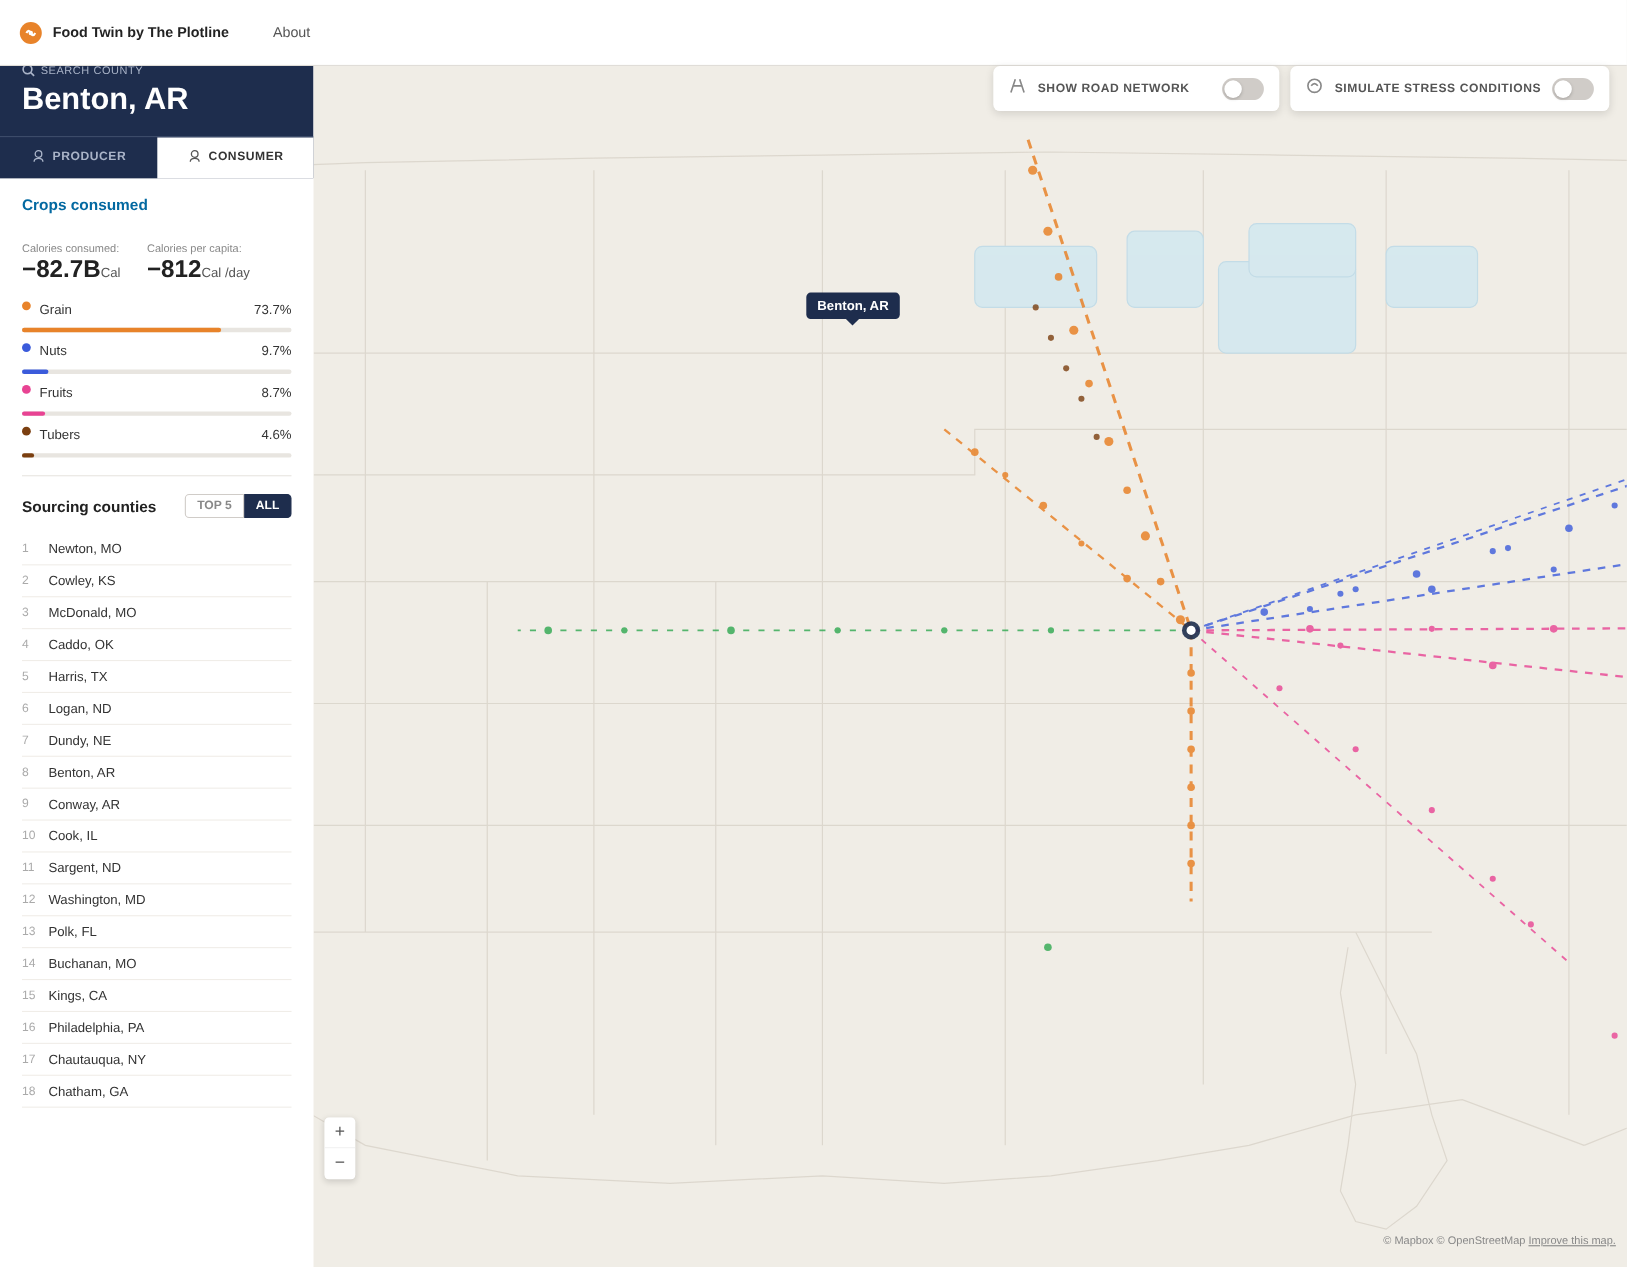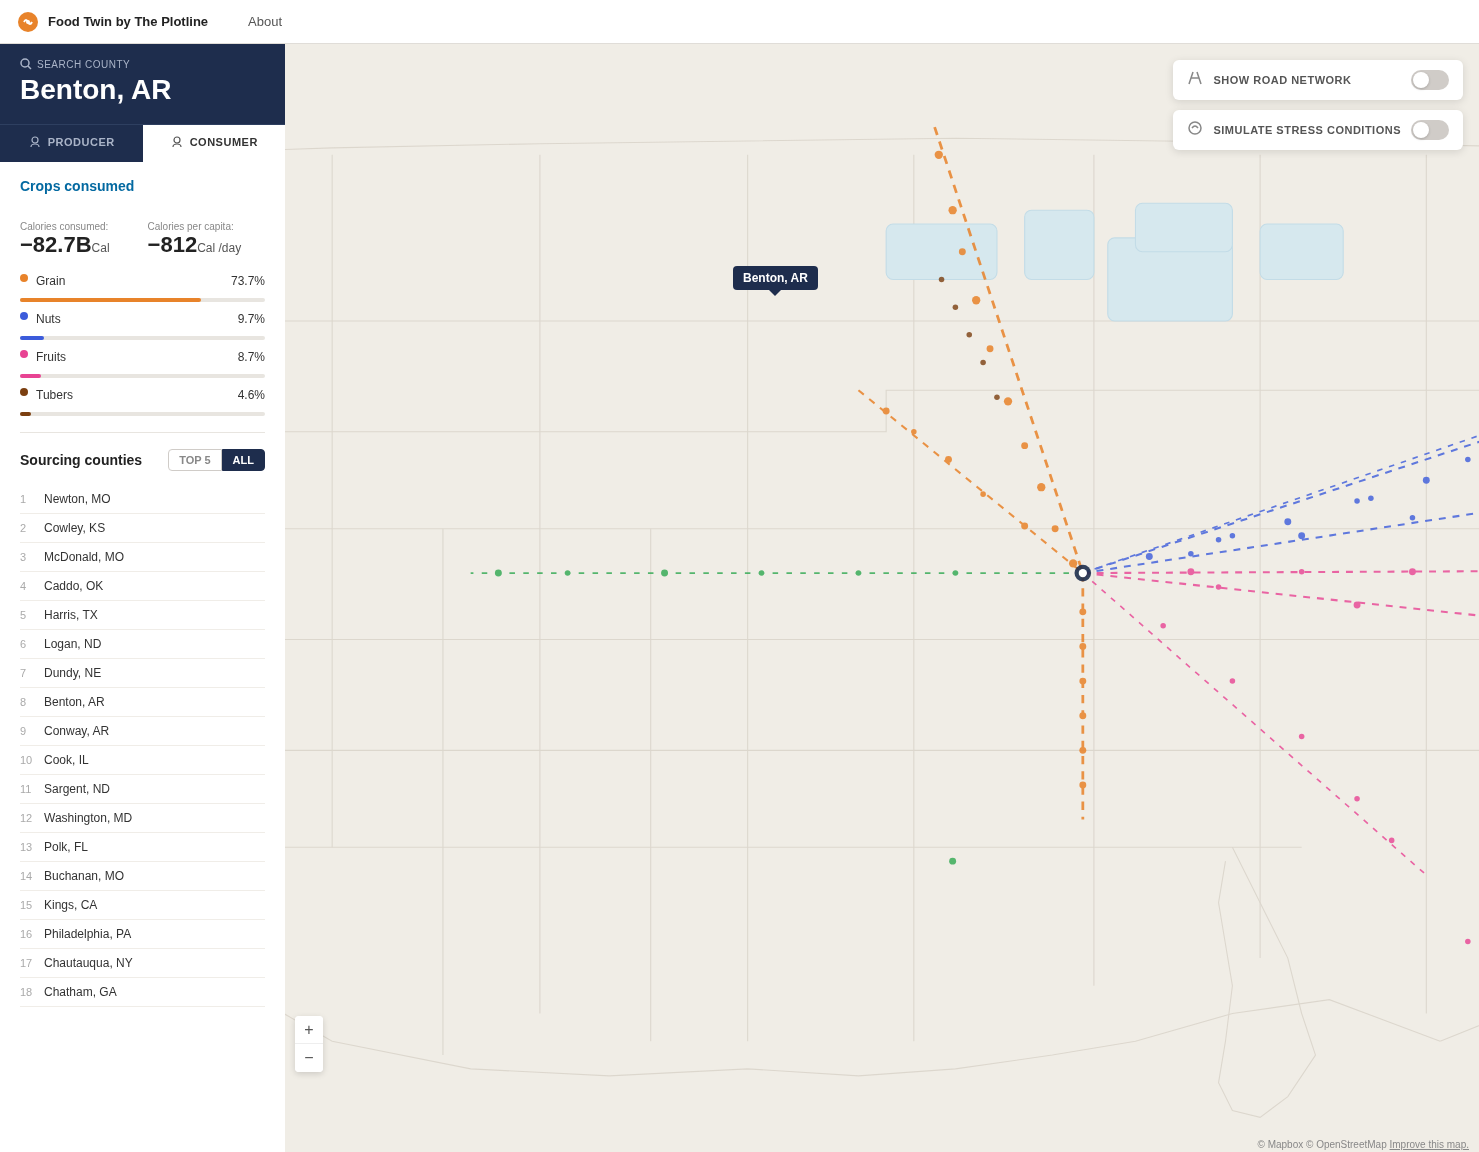--- a/index.html
+++ b/index.html
@@ -1,20 +1,20 @@
 <!DOCTYPE html>
 <html><head>
   <meta charset="utf-8">
   <style>
     * { box-sizing: border-box; margin: 0; padding: 0; }
     body { font-family: -apple-system, BlinkMacSystemFont, 'Segoe UI', sans-serif; background: #f0ede8; width: 1479px; height: 1152px; overflow: hidden; position: relative; }
 
     
     #top-nav {
-      position: absolute; top: 0; left: 0; right: 0; height: 44px;
+      position: absolute; top: 0; left: 0; right: 0; height: 60px;
       background: #fff; display: flex; align-items: center; padding: 0 16px;
       z-index: 100; border-bottom: 1px solid #e0ddd8;
     }
     #logo-area { display: flex; align-items: center; gap: 8px; }
     #logo-icon { width: 24px; height: 24px; }
     #logo-text { font-size: 13px; font-weight: 600; color: #222; }
     #nav-about { margin-left: 40px; font-size: 13px; color: #555; cursor: pointer; }
 
     
     #left-panel {
@@ -37,21 +37,21 @@
       display: flex; align-items: center; justify-content: center; gap: 6px;
       border-bottom: 3px solid transparent;
     }
     .tab-btn.active { color: #fff; background: #fff; color: #222; border-bottom: 3px solid transparent; }
     .tab-btn.active { background: #fff; color: #333; border-radius: 0; }
 
     #panel-content { flex: 1; overflow-y: auto; padding: 16px 20px; }
 
     #crops-section h3 { font-size: 14px; font-weight: 700; color: #0369a1; margin-bottom: 27px; }
 
-    .stat-row { display: flex; gap: 38px; margin-bottom: 16px; }
+    .stat-row { display: flex; gap: 24px; margin-bottom: 16px; }
     .stat-item { }
     .stat-label { font-size: 10px; color: #888; }
     .stat-value { font-size: 22px; font-weight: 700; color: #222; }
     .stat-unit { font-size: 12px; font-weight: 400; color: #555; }
 
     .crop-row { display: flex; align-items: flex-start; margin-bottom: 10px; }
     .crop-dot { width: 8px; height: 8px; border-radius: 50%; margin-right: 8px; flex-shrink: 0; }
     .crop-name { font-size: 12px; color: #333; flex: 1; }
     .crop-pct { font-size: 12px; color: #333; margin-left: 8px; }
     .crop-bar-bg { height: 4px; background: #e8e5e0; border-radius: 2px; margin-top: 3px; }
@@ -82,21 +82,21 @@
 
     
     #map-bg {
       position: absolute; inset: 0;
       background: #f0ede6;
     }
 
     
     #overlay-controls {
       position: absolute; top: 16px; right: 16px; z-index: 200;
-      display: flex; flex-direction: column; gap: 10px;
+      display: flex; flex-direction: row; gap: 10px;
     }
     .control-card {
       background: #fff; border-radius: 6px; padding: 10px 14px;
       display: flex; align-items: center; gap: 10px;
       box-shadow: 0 2px 8px rgba(0,0,0,0.12); min-width: 260px;
     }
     .control-icon { font-size: 16px; color: #888; }
     .control-label { font-size: 11px; font-weight: 600; letter-spacing: 0.5px; color: #555; flex: 1; }
 
     
@@ -118,21 +118,21 @@
       white-space: nowrap;
     }
     #map-tooltip::after {
       content: ''; position: absolute; bottom: -6px; left: 50%; transform: translateX(-50%);
       border: 6px solid transparent; border-bottom: none;
       border-top: 6px solid #1e2d4d;
     }
 
     
     #map-attribution {
-      position: absolute; bottom: 2px; right: 10px; font-size: 10px; color: #888; z-index: 200; padding-left: 44px;
+      position: absolute; bottom: 18px; right: 10px; font-size: 10px; color: #888; z-index: 200; padding-left: 44px;
     }
 
     
     #map-svg { position: absolute; inset: 0; width: 100%; height: 100%; }
 
     
     #zoom-control {
       position: absolute; left: 10px; bottom: 80px; z-index: 200;
       background: #fff; border-radius: 4px; box-shadow: 0 2px 6px rgba(0,0,0,0.15);
       display: flex; flex-direction: column; overflow: hidden;

